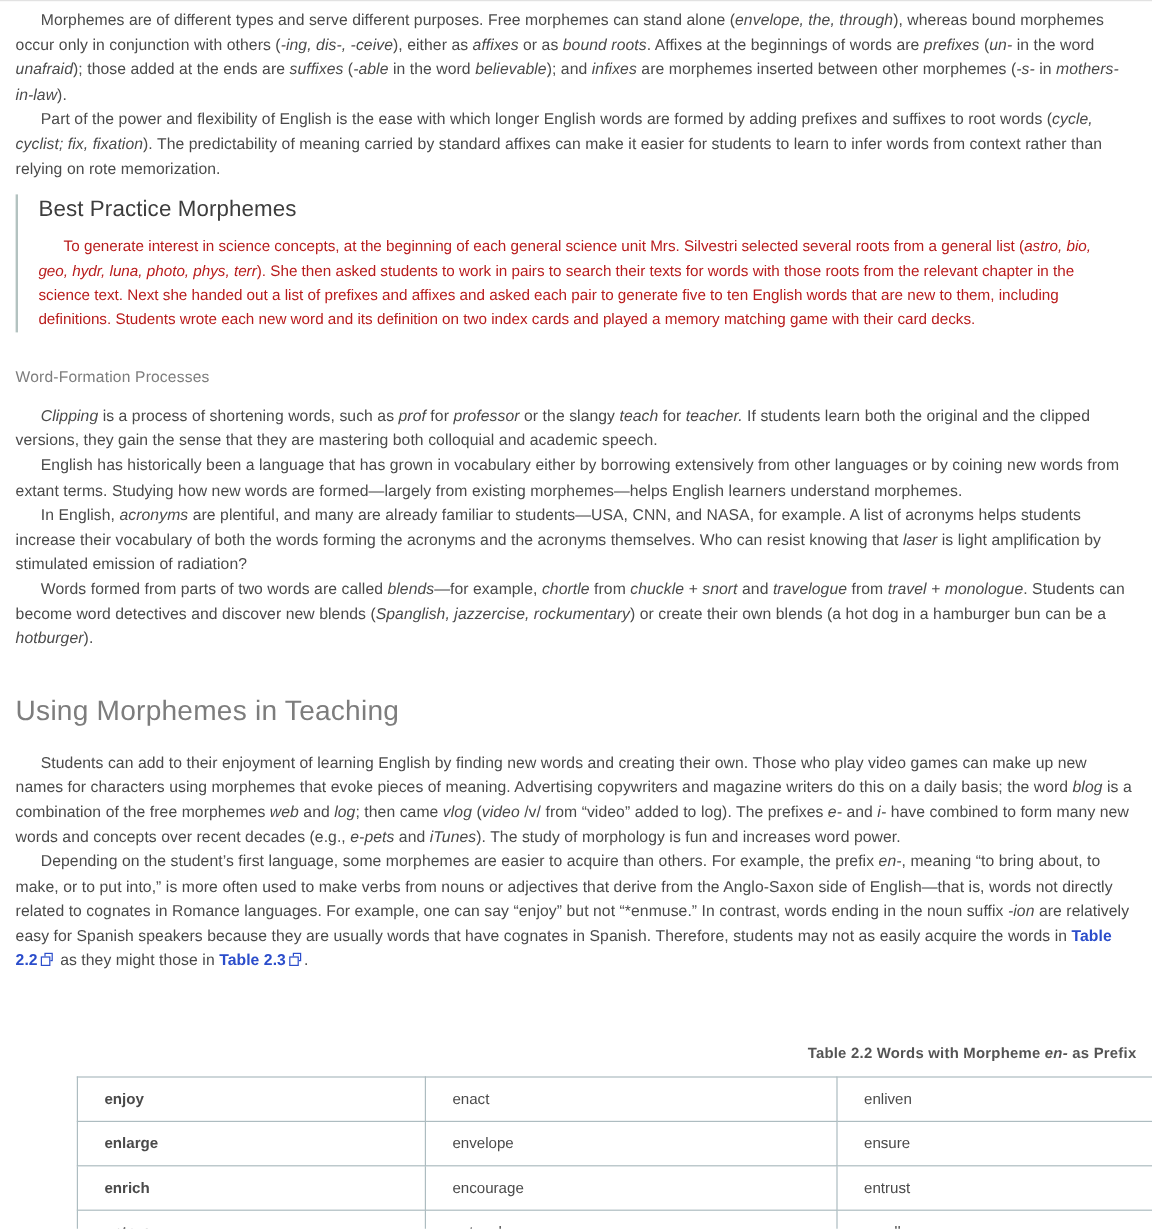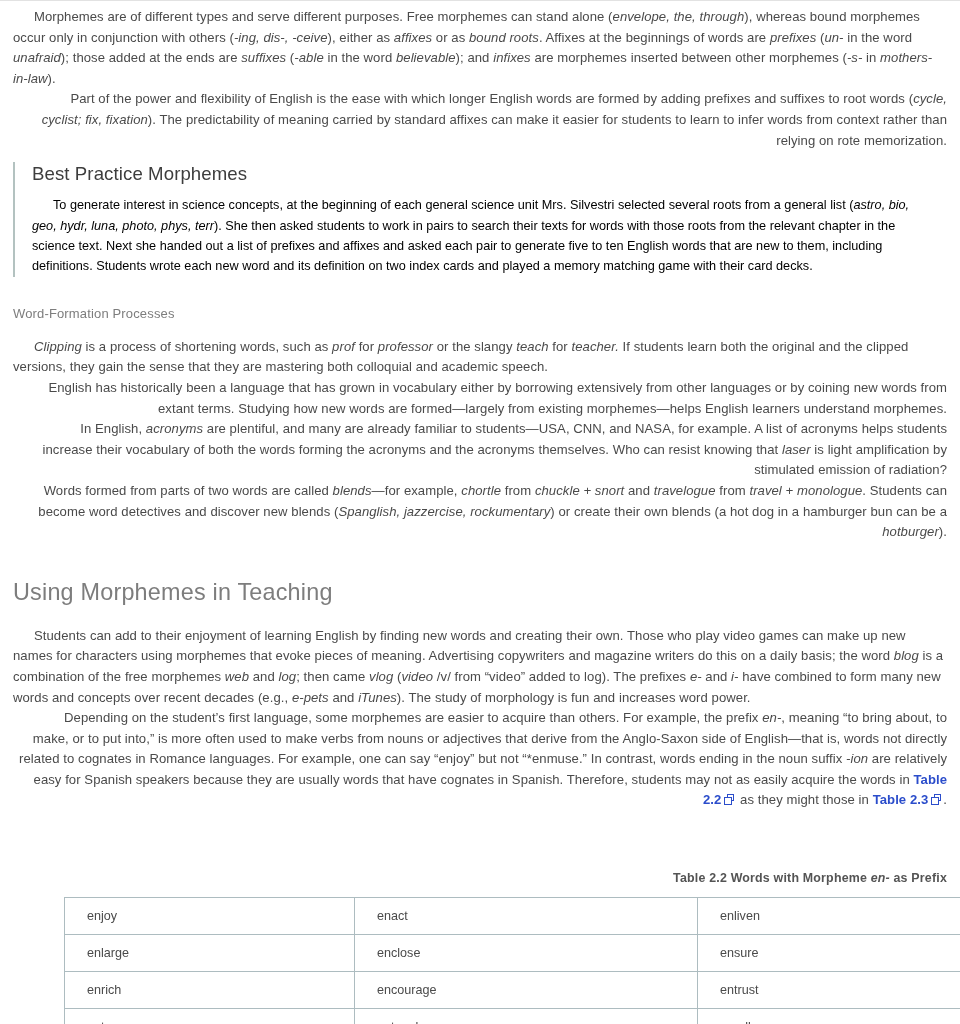--- a/index.html
+++ b/index.html
@@ -34,21 +34,20 @@
   p.body-text {
     margin: 0;
     font-size: 13.1px;
     line-height: 20.6px;
     color: #4a4a4a;
     text-indent: 21px;
     letter-spacing: 0.005em;
   }
   p.body-text + p.body-text {
     margin-top: 0;
-    text-align: right;
   }
 
   em, i { font-style: italic; }
 
   
   .best-practice {
     margin: 11px 0 12px 0;
     padding: 0 0 0 17px;
     border-left: 2px solid #b3c2c0;
   }
@@ -57,21 +56,21 @@
     font-size: 18.6px;
     font-weight: 400;
     line-height: 24px;
     color: #3d3d3d;
     letter-spacing: 0.1px;
   }
   .best-practice p {
     margin: 0;
     font-size: 12.7px;
     line-height: 20.4px;
-    color: #000000;
+    color: #b91c1c;
     text-indent: 21px;
     padding-right: 30px;
   }
 
   
   h3.section-heading {
     margin: 24px 0 10px 0;
     font-size: 13px;
     font-weight: 400;
     line-height: 26px;
@@ -143,21 +142,21 @@
     background: #ffffff;
   }
   table.word-table td {
     border: 1px solid #adbcc0;
     height: 36px;
     padding: 0 0 0 22px;
     font-size: 12.6px;
     color: #4a4a4a;
     vertical-align: middle;
   }
-  table.word-table td:nth-child(1) { width: 267px; }
+  table.word-table td:nth-child(1) { width: 267px; font-weight: bold; }
   table.word-table td:nth-child(2) { width: 320px; }
   table.word-table td:nth-child(3) { width: 256px; }
 </style>
 </head>
 <body>
 
 <div class="page">
   <div class="content">
 
     <p class="body-text"><span>Morphemes are of different types and serve different purposes. Free morphemes can stand alone (</span><em>envelope, the, through</em><span>), whereas bound morphemes occur only in conjunction with others (</span><em>-ing, dis-, -ceive</em><span>), either as </span><em>affixes</em><span> or as </span><em>bound roots</em><span>. Affixes at the beginnings of words are </span><em>prefixes</em><span> (</span><em>un-</em><span> in the word </span><em>unafraid</em><span>); those added at the ends are </span><em>suffixes</em><span> (</span><em>-able</em><span> in the word </span><em>believable</em><span>); and </span><em>infixes</em><span> are morphemes inserted between other morphemes (</span><em>-s-</em><span> in </span><em>mothers-in-law</em><span>).</span></p>
@@ -183,21 +182,21 @@
       <div class="table-caption"><span>Table 2.2 Words with Morpheme </span><em>en-</em><span> as Prefix</span></div>
       <table class="word-table">
         <tbody>
             <tr>
               <td>enjoy</td>
               <td>enact</td>
               <td>enliven</td>
             </tr>
             <tr>
               <td>enlarge</td>
-              <td>enclose</td>
+              <td>envelope</td>
               <td>ensure</td>
             </tr>
             <tr>
               <td>enrich</td>
               <td>encourage</td>
               <td>entrust</td>
             </tr>
             <tr>
               <td>entrap</td>
               <td>entangle</td>

